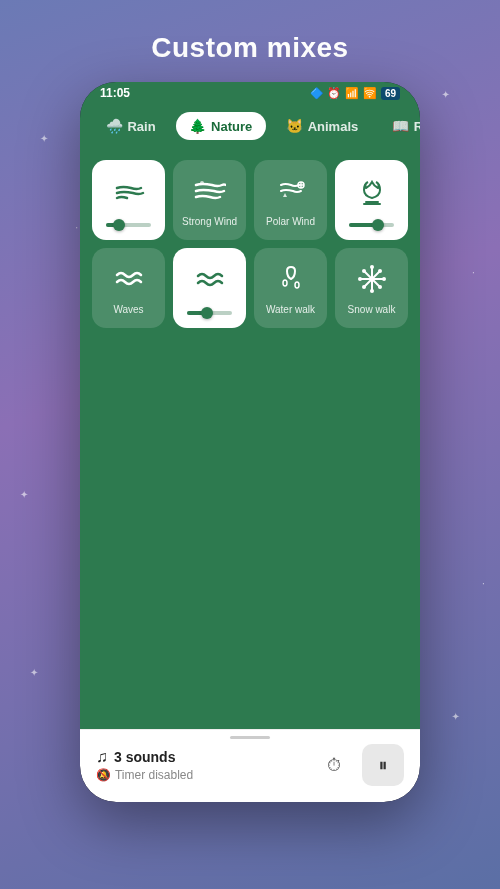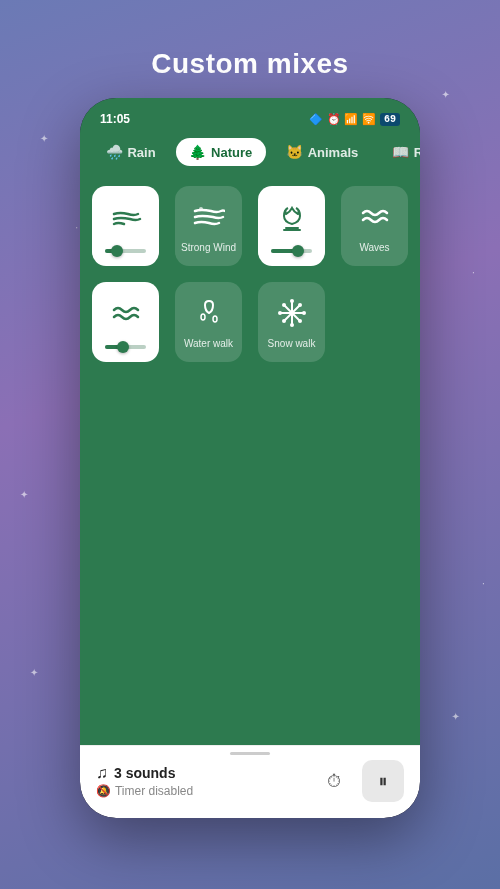--- a/index.html
+++ b/index.html
@@ -25,21 +25,21 @@
     .star {
       position: absolute;
       color: rgba(255,255,255,0.6);
       font-size: 10px;
     }
 
     .page-title {
       color: white;
       font-size: 28px;
       font-weight: 800;
-      margin-top: 48px;
+      margin-top: 32px;
       margin-bottom: 18px;
       letter-spacing: 0.5px;
     }
 
     
     .phone-frame {
       width: 340px;
       height: 720px;
       background: #1a1a2e;
       border-radius: 36px;
@@ -49,40 +49,39 @@
       display: flex;
       flex-direction: column;
     }
 
     
     .status-bar {
       background: #2d7a4f;
       display: flex;
       justify-content: space-between;
       align-items: center;
-      padding: 14px 20px 4px;
+      padding: 4px 20px 4px;
       color: white;
       font-size: 12px;
       font-weight: 600;
     }
     .status-right {
       display: flex;
       gap: 4px;
       align-items: center;
       font-size: 11px;
     }
     .battery-icon {
       display: inline-flex;
       align-items: center;
       background: #0c4a6e;
       border-radius: 3px;
       padding: 1px 4px;
       font-size: 10px;
       color: white;
-      font-family: Liberation Mono, monospace;
     }
 
     
     .tab-bar {
       background: #2d7a4f;
       display: flex;
       gap: 6px;
       padding: 8px 12px 10px;
       overflow-x: auto;
     }
@@ -110,21 +109,21 @@
     
     .sound-grid-container {
       flex: 1;
       background: #2d7a4f;
       padding: 10px 12px;
       overflow-y: auto;
     }
     .sound-grid {
       display: grid;
       grid-template-columns: repeat(4, 1fr);
-      gap: 16px;
+      gap: 8px;
     }
     .sound-item {
       background: rgba(255,255,255,0.15);
       border-radius: 14px;
       display: flex;
       flex-direction: column;
       align-items: center;
       justify-content: center;
       padding: 10px 4px 8px;
       cursor: pointer;
@@ -328,20 +327,32 @@
             <path d="M2 16 Q8 14 20 16 Q26 18 30 16" stroke="white" stroke-width="2.5" stroke-linecap="round" fill="none"></path>
             <path d="M2 22 Q8 20 16 22 Q22 24 26 22" stroke="white" stroke-width="2.5" stroke-linecap="round" fill="none"></path>
             <circle cx="8" cy="8" r="2" fill="white" opacity="0.7"></circle>
           </svg>
         </span>
         <span class="sound-label">Strong Wind</span>
       </div>
 
 
 
+      <div class="sound-item">
+        <span class="sound-icon">
+          <svg width="32" height="32" viewBox="0 0 32 32" fill="none">
+            <path d="M6 10 Q10 8 16 10 Q20 12 24 10" stroke="white" stroke-width="2" stroke-linecap="round" fill="none"></path>
+            <path d="M6 16 Q10 14 18 16 Q22 18 26 16" stroke="white" stroke-width="2" stroke-linecap="round" fill="none"></path>
+            <circle cx="26" cy="10" r="3" stroke="white" stroke-width="1.5" fill="none"></circle>
+            <path d="M26 7 L26 13 M23 10 L29 10" stroke="white" stroke-width="1.5"></path>
+            <path d="M8 22 L10 18 L12 22 L8 22Z" fill="white" opacity="0.8"></path>
+          </svg>
+        </span>
+        <span class="sound-label">Polar Wind</span>
+      </div>
 
 
       <div class="sound-item active">
         <span class="sound-icon">
           <svg width="32" height="32" viewBox="0 0 32 32" fill="none">
             <path d="M16 6 Q18 10 22 12 Q24 8 20 6 Q24 8 24 14 Q24 20 16 22 Q8 20 8 14 Q8 8 12 6 Q8 8 10 12 Q14 10 16 6Z" stroke="#2d7a4f" stroke-width="2" fill="none"></path>
             <path d="M10 26 L22 26" stroke="#2d7a4f" stroke-width="2" stroke-linecap="round"></path>
             <path d="M8 28 L24 28" stroke="#2d7a4f" stroke-width="2" stroke-linecap="round"></path>
           </svg>
         </span>

